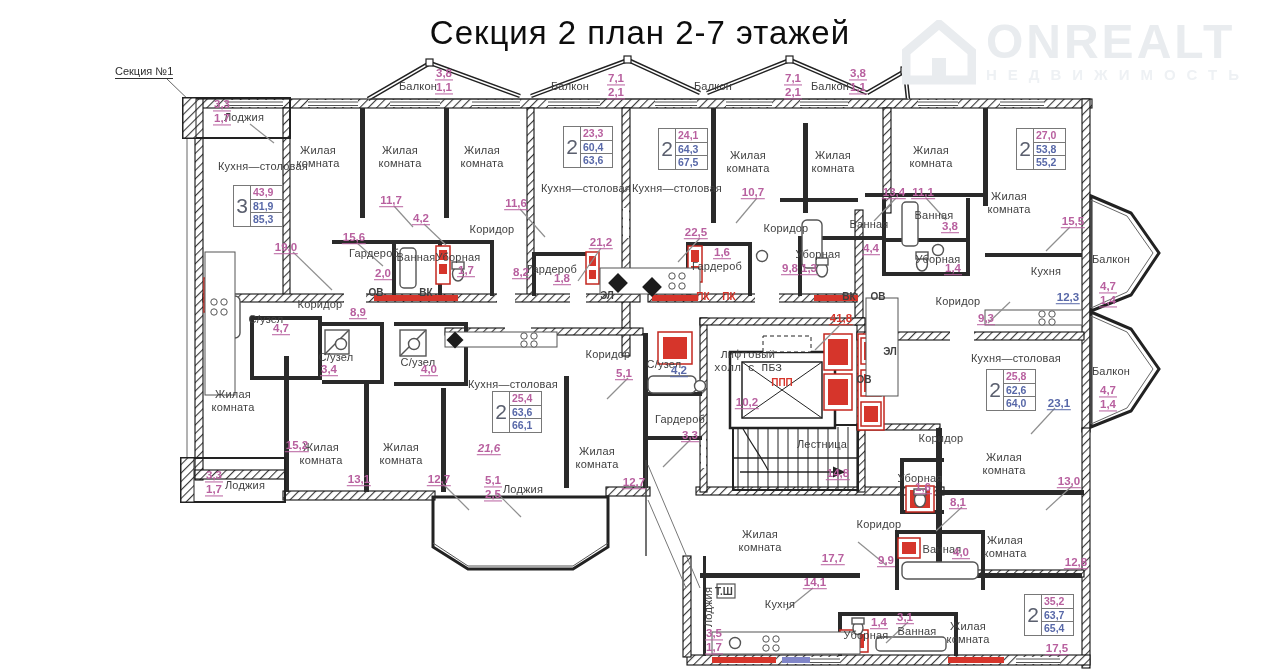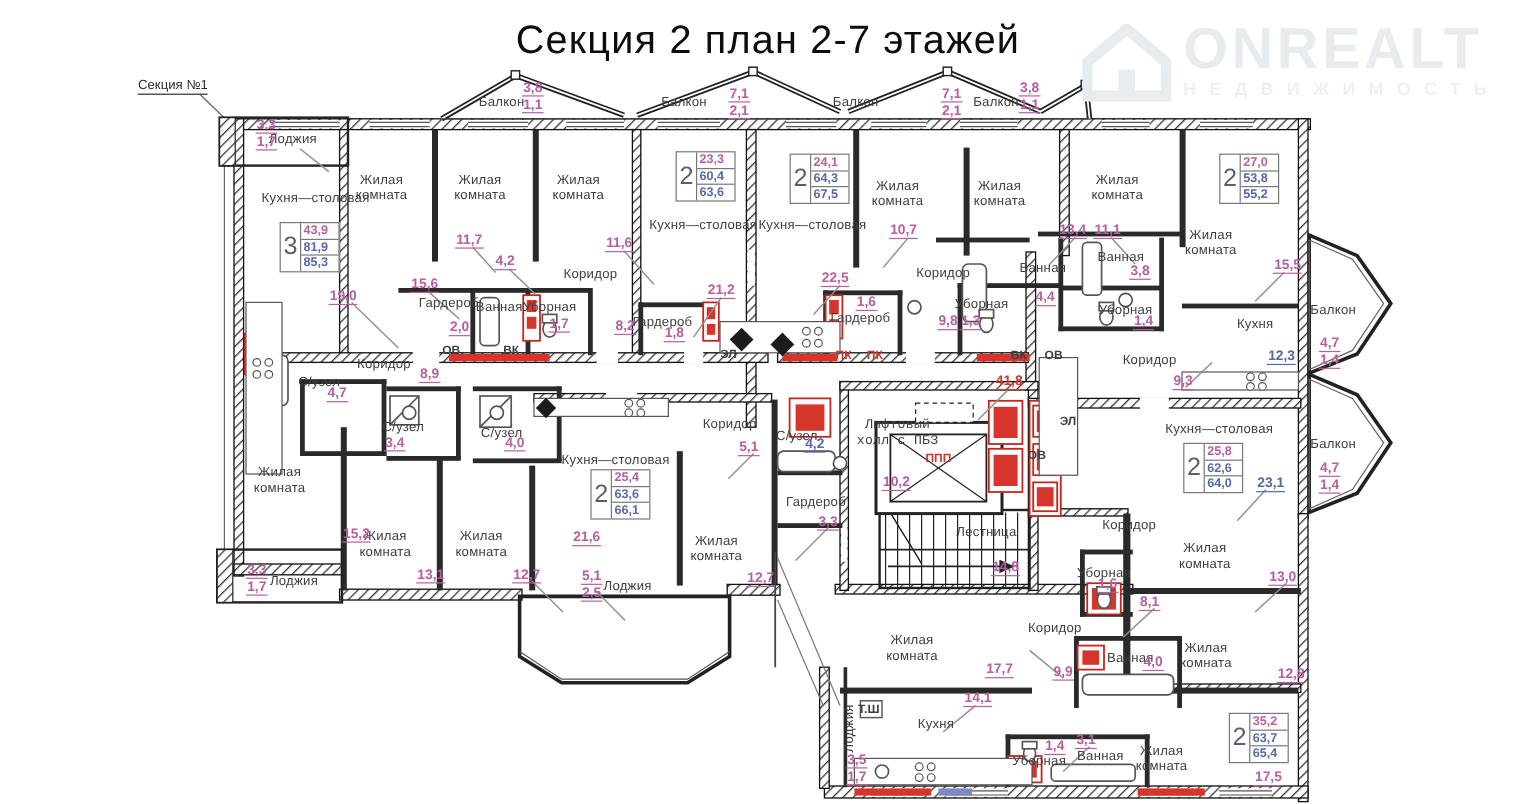--- a/index.html
+++ b/index.html
@@ -491,21 +491,21 @@
     <div class="lbl area" style="left: 1108px; top: 294px;"><span class="u">4,7</span><br><span class="u">1,4</span></div>
     <div class="lbl area" style="left: 1108px; top: 398px;"><span class="u">4,7</span><br><span class="u">1,4</span></div>
     <div class="lbl area" style="left: 358px; top: 313px;"><span class="u">8,9</span></div>
     <div class="lbl area" style="left: 281px; top: 329px;"><span class="u">4,7</span></div>
     <div class="lbl area" style="left: 329px; top: 370px;"><span class="u">3,4</span></div>
     <div class="lbl area" style="left: 429px; top: 370px;"><span class="u">4,0</span></div>
     <div class="lbl area" style="left: 297px; top: 446px;"><span class="u">15,2</span></div>
     <div class="lbl area" style="left: 359px; top: 480px;"><span class="u">13,1</span></div>
     <div class="lbl area" style="left: 439px; top: 480px;"><span class="u">12,7</span></div>
     <div class="lbl area" style="left: 214px; top: 483px;"><span class="u">3,3</span><br><span class="u">1,7</span></div>
-    <div class="lbl area" style="left: 489px; top: 449px;"><span class="u">21,6</span></div>
+    <div class="lbl area" style="left: 489px; top: 449px; font-style: italic;"><span class="u">21,6</span></div>
     <div class="lbl area" style="left: 493px; top: 488px;"><span class="u">5,1</span><br><span class="u">2,5</span></div>
     <div class="lbl area" style="left: 624px; top: 374px;"><span class="u">5,1</span></div>
     <div class="lbl area blue" style="left: 679px; top: 371px;"><span class="u">4,2</span></div>
     <div class="lbl area" style="left: 690px; top: 436px;"><span class="u">3,3</span></div>
     <div class="lbl area" style="left: 634px; top: 483px;"><span class="u">12,7</span></div>
     <div class="lbl area" style="left: 747px; top: 403px;"><span class="u">10,2</span></div>
     <div class="lbl area redc" style="left: 841px; top: 319px;"><span class="u">41,8</span></div>
     <div class="lbl area" style="left: 838px; top: 474px;"><span class="u">14,8</span></div>
     <div class="lbl area blue" style="left: 1059px; top: 404px;"><span class="u">23,1</span></div>
     <div class="lbl area" style="left: 923px; top: 488px;"><span class="u">1,6</span></div>

